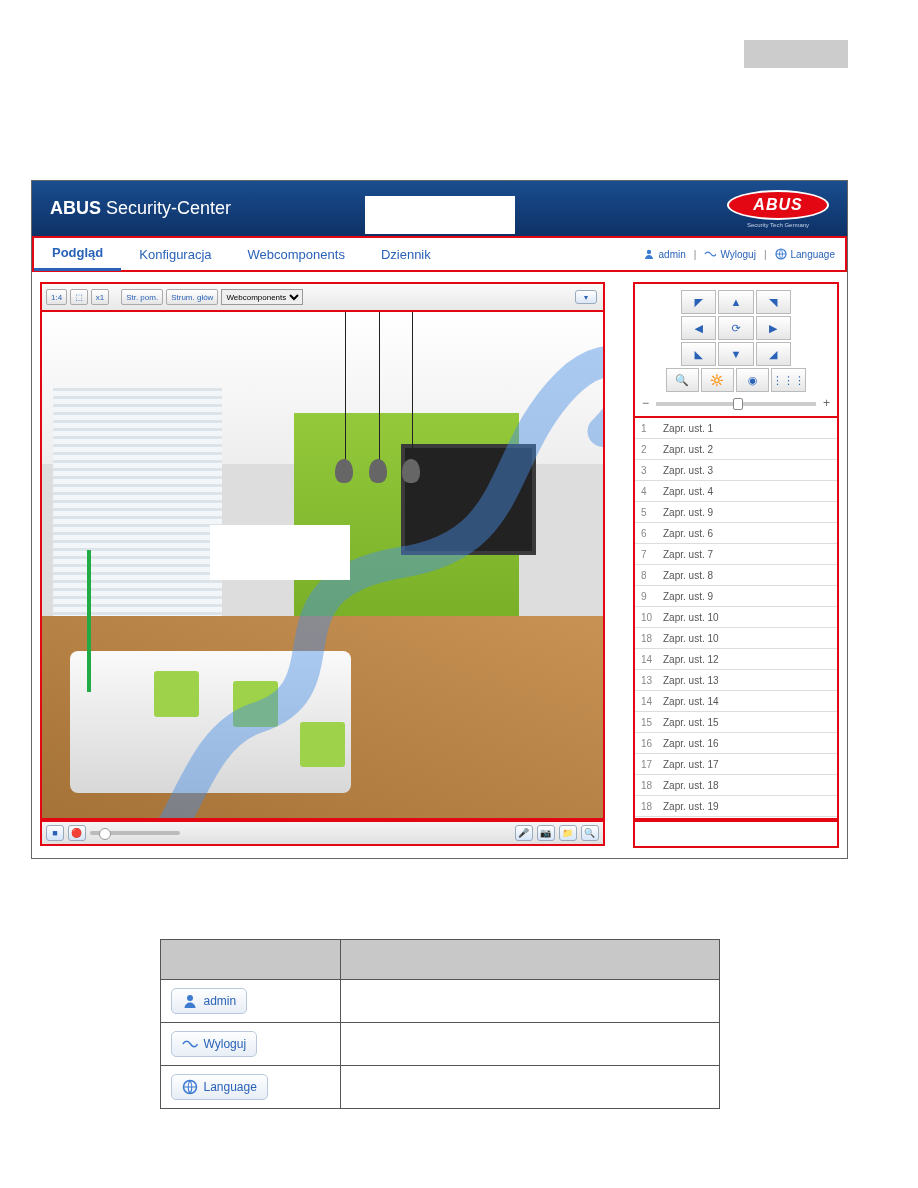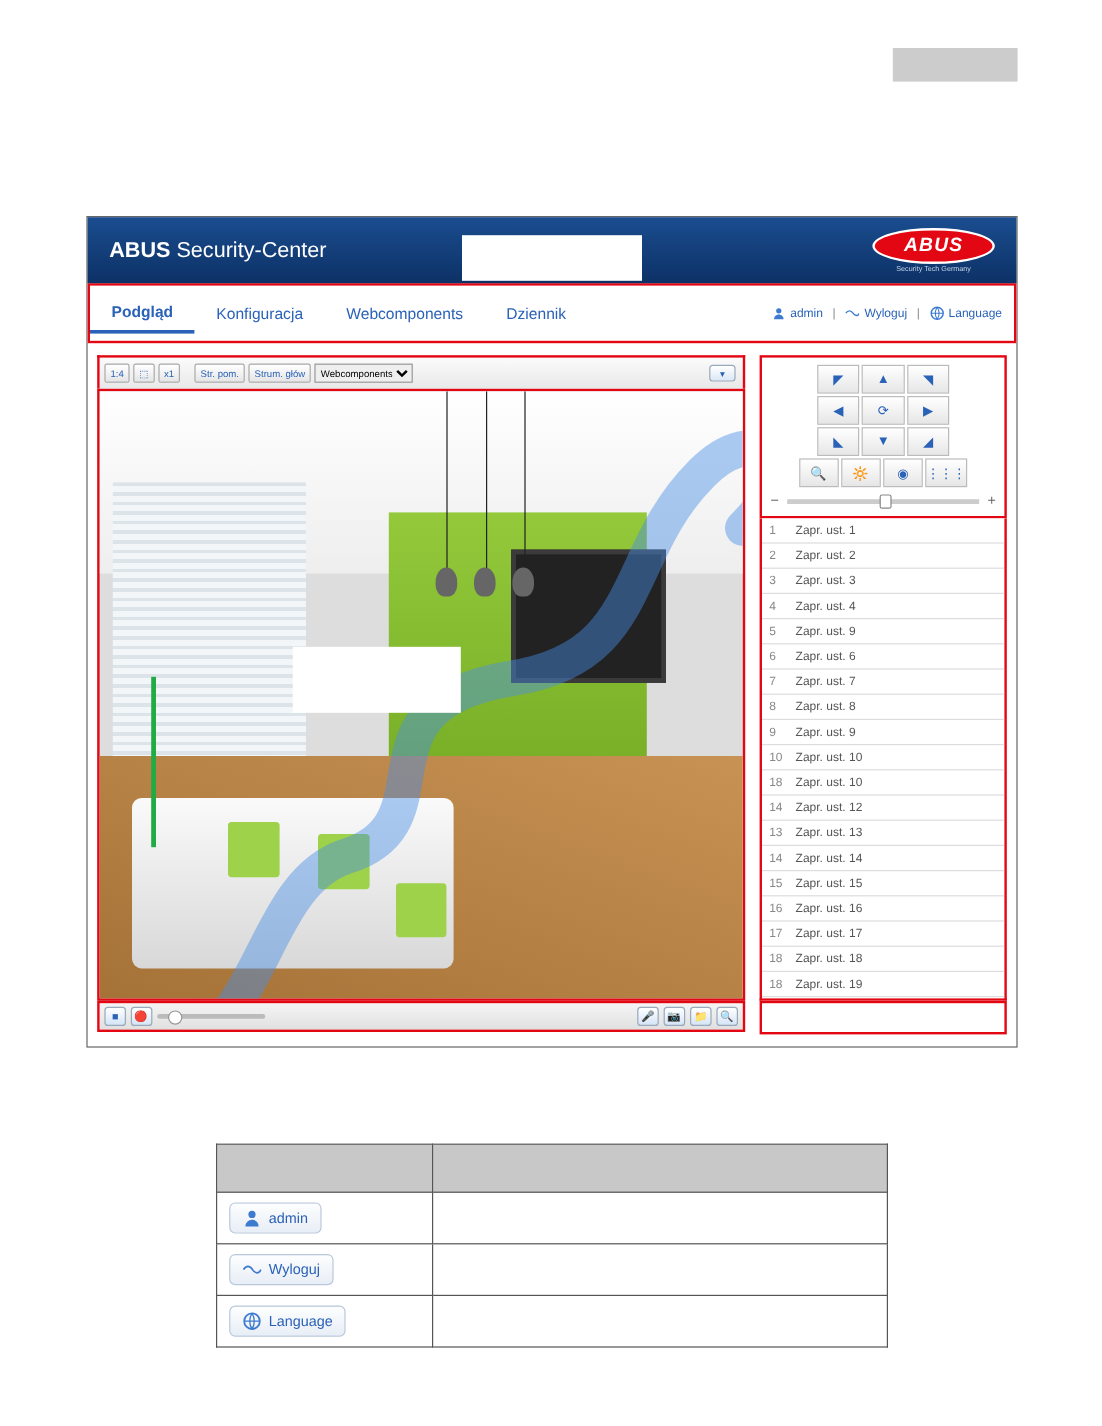--- a/index.html
+++ b/index.html
@@ -1,40 +1,40 @@
 <!DOCTYPE html>
 <html><head>
 <meta charset="utf-8">
 <style>
   * { box-sizing: border-box; margin: 0; padding: 0; }
   body { background: #fff; font-family: Arial, sans-serif; width: 918px; margin: 0 auto; }
   
-  .page { position: relative; padding: 40px 70px 40px 72px; }
+  .page { position: relative; padding: 40px 70px 40px 31px; }
   
   .page-tag { position: absolute; top: 40px; right: 70px; width: 104px; height: 28px; background: #ccc; }
   
   .app-frame { border: 1px solid #666; margin-top: 140px; }
   
   .header-bar { background: linear-gradient(to bottom, #1a4d8f, #0d3166); height: 55px; display: flex; align-items: center; justify-content: space-between; padding: 0 18px; position: relative; }
   .brand { color: #fff; font-size: 18px; font-weight: 300; }
   .brand b { font-weight: 700; }
   .logo { width: 102px; height: 40px; display: flex; flex-direction: column; align-items: center; justify-content: center; }
   .logo-oval { width: 102px; height: 30px; border: 2px solid #fff; border-radius: 50%; background: #e30613; display: flex; align-items: center; justify-content: center; color: #fff; font-weight: 900; font-size: 16px; letter-spacing: 1px; font-style: italic; }
   .logo-tag { color: #c8d4e8; font-size: 6px; margin-top: 2px; }
   .header-white { position: absolute; left: 50%; transform: translateX(-50%); width: 150px; height: 38px; background: #fff; bottom: 2px; }
   
-  .navbar { border: 2px solid #e30613; height: 50px; display: flex; align-items: center; background: #fff; }
+  .navbar { border: 2px solid #e30613; height: 36px; display: flex; align-items: center; background: #fff; }
   .tab { padding: 0 18px; color: #2a62b8; font-size: 13px; height: 34px; display: flex; align-items: center; cursor: pointer; }
   .tab.active { font-weight: bold; border-bottom: 3px solid #2a62b8; color: #2a62b8; }
   .nav-spacer { flex: 1; }
   .nav-right { display: flex; align-items: center; font-size: 10px; color: #2a62b8; gap: 4px; padding-right: 10px; }
   .nav-right .sep { color: #888; margin: 0 4px; }
   .nav-icon { width: 12px; height: 12px; display: inline-flex; align-items: center; justify-content: center; }
   
-  .content { display: flex; gap: 12px; padding: 10px 8px; }
+  .content { display: flex; gap: 28px; padding: 10px 8px; }
   .video-col { flex: 1; }
   .video-toolbar { border: 2px solid #e30613; background: linear-gradient(#fbfbfb,#e8e8e8); height: 28px; display: flex; align-items: center; gap: 3px; padding: 0 4px; border-bottom: none; font-size: 8px; color: #2a62b8; position: relative; }
   .tb-btn { border: 1px solid #aaa; background: linear-gradient(#fff,#e5e5e5); height: 16px; padding: 0 4px; display: flex; align-items: center; font-size: 8px; border-radius: 2px; }
   .tb-select { font-size: 8px; height: 16px; border: 1px solid #999; }
   .tb-right-icon { position: absolute; right: 6px; width: 22px; height: 14px; background: linear-gradient(#fff,#dce6f5); border: 1px solid #9ab; border-radius: 3px; display:flex; align-items:center; justify-content:center; color:#2a62b8; font-size:8px; }
   
   .video-frame { border: 2px solid #e30613; height: 510px; position: relative; overflow: hidden; background: #ddd; }
   .video-white-box { position: absolute; left: 30%; top: 42%; width: 140px; height: 55px; background: #fff; z-index: 20; }
   .watermark-path { position: absolute; inset: 0; z-index: 5; pointer-events: none; }
   

